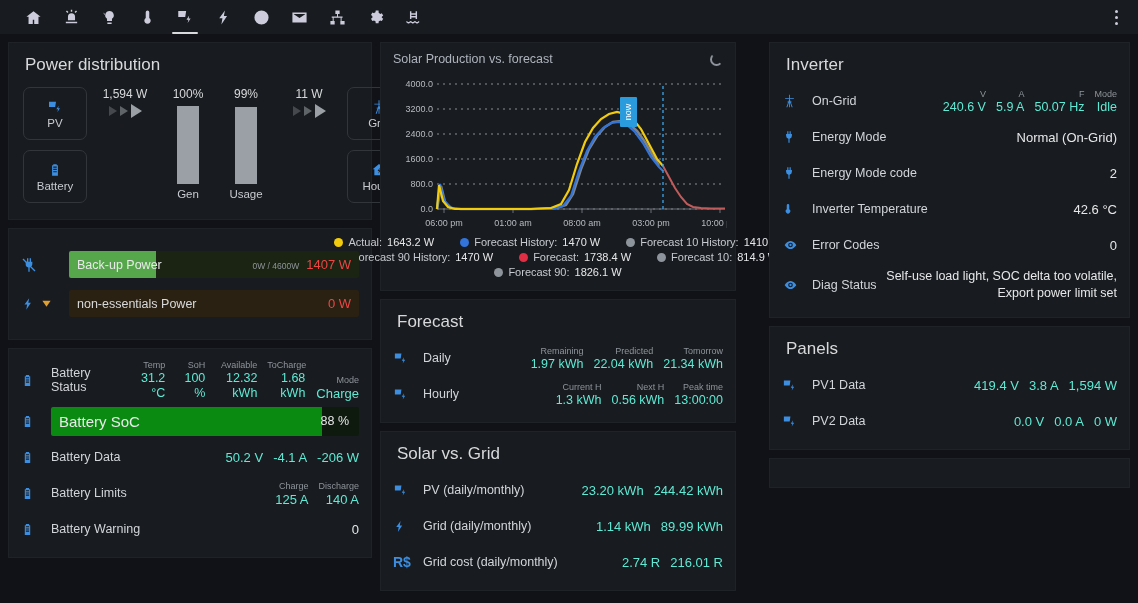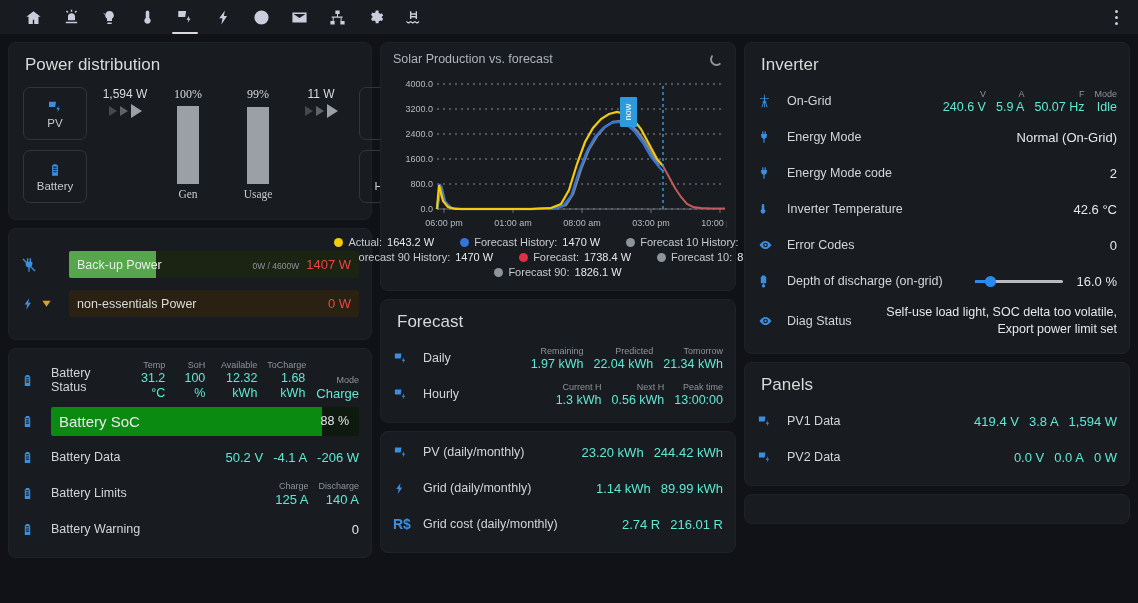--- a/index.html
+++ b/index.html
@@ -33,25 +33,25 @@
 
   
   .board {
     display: flex; gap: 8px;
     padding: 8px 8px 0 8px;
     height: 569px;
   }
   .col { display: flex; flex-direction: column; gap: 8px; }
   .col-left  { width: 364px; }
   .col-mid   { width: 356px; }
-  .col-right { width: 418px; }
+  .col-right { width: 418px; margin-left: 25px; }
 
   .panel {
     background: #181b1f;
-    border-radius: 8px;
+    border-radius: 0;
     border: 1px solid #1f2327;
   }
   .panel-title {
     font-size: 17px; color: #d8d9da; font-weight: 400;
     padding: 12px 16px 6px 16px;
   }
 
   
   .pd-body {
     display: flex; align-items: flex-start;
@@ -75,21 +75,21 @@
   .arrows { display: flex; justify-content: center; align-items: center; gap: 3px; height: 18px; }
   .arrows .a { width: 0; height: 0; }
   .arrows .r { border-top: 5px solid transparent; border-bottom: 5px solid transparent; border-left: 8px solid #9aa0a6; }
   .arrows .l { border-top: 5px solid transparent; border-bottom: 5px solid transparent; border-right: 8px solid #9aa0a6; }
   .arrows .a.d1 { opacity: .35; }
   .arrows .a.d2 { opacity: .55; }
   .arrows .a.d3 { opacity: 1; }
   .arrows .a.big.r { border-top-width: 7px; border-bottom-width: 7px; border-left-width: 11px; }
   .arrows .a.big.l { border-top-width: 7px; border-bottom-width: 7px; border-right-width: 11px; }
 
-  .gauges { display: flex; gap: 28px; padding: 0 4px; font-family: Liberation Serif, serif; }
+  .gauges { display: flex; gap: 16px; padding: 0 4px; }
   .gauge { width: 42px; text-align: center; }
   .gauge .g-pct { font-size: 12px; color: #d8d9da; height: 15px; }
   .gauge .g-bar-wrap { height: 82px; display: flex; align-items: flex-end; justify-content: center; }
   .gauge .g-bar { width: 22px; background: #9aa0a6; }
   .gauge .g-lab { font-size: 11.5px; color: #c7cad0; margin-top: 4px; }
 
   
   .barrow {
     display: flex; align-items: center;
     padding: 6px 12px; gap: 8px;
@@ -616,20 +616,21 @@
             <div class="vcell">
               <div class="cap">Peak time</div>
               <div class="val small">13:00:00</div>
             </div>
           </div>
         </div>
       </div>
     </div>
 
     <div class="panel">
+      <div class="panel-title">Solar vs. Grid</div>
       <div class="rows">
         <div class="row">
           <div class="row-icon">
             <svg width="15" height="15" viewBox="0 0 24 24">
                 <path d="M3 4h10.5l-1.2 8H3z"></path>
                 <path d="M17.5 10l-3.5 5.5h2.6l-1.1 4.5 4-6h-2.6z"></path>
               </svg>
           </div>
           <div class="row-label">PV (daily/monthly)</div>
           <div class="row-vals">
@@ -742,36 +743,20 @@
         <div class="row">
           <div class="row-icon">
             <svg width="17" height="14" viewBox="0 0 24 24">
                 <path d="M12 5C6 5 2 12 2 12s4 7 10 7 10-7 10-7-4-7-10-7zm0 3a4 4 0 1 1 0 8 4 4 0 0 1 0-8zm0 2a2 2 0 1 0 0 4 2 2 0 0 0 0-4z"></path>
               </svg>
           </div>
           <div class="row-label">Error Codes</div>
           <div class="row-plain">0</div>
         </div>
 
-        <div class="row">
-          <div class="row-icon">
-            <svg width="13" height="16" viewBox="0 0 24 24">
-                <path d="M9 2h6v2h2v12H7V4h2z"></path>
-                <path d="M12 16c-1.5 2-3 3.5-3 5a3 3 0 0 0 6 0c0-1.5-1.5-3-3-5z"></path>
-              </svg>
-          </div>
-          <div class="row-label">Depth of discharge (on-grid)</div>
-          <div class="slider">
-            <div class="slider-track">
-              <div class="slider-fill" style="width:16%"></div>
-              <div class="slider-knob" style="left:11%"></div>
-            </div>
-            <span class="row-plain" style="min-width:44px">16.0 %</span>
-          </div>
-        </div>
 
         <div class="row" style="min-height:44px">
           <div class="row-icon">
             <svg width="17" height="14" viewBox="0 0 24 24">
                 <path d="M12 5C6 5 2 12 2 12s4 7 10 7 10-7 10-7-4-7-10-7zm0 3a4 4 0 1 1 0 8 4 4 0 0 1 0-8zm0 2a2 2 0 1 0 0 4 2 2 0 0 0 0-4z"></path>
               </svg>
           </div>
           <div class="row-label">Diag Status</div>
           <div class="row-multi">
             <div>Self-use load light, SOC delta too volatile,</div>

